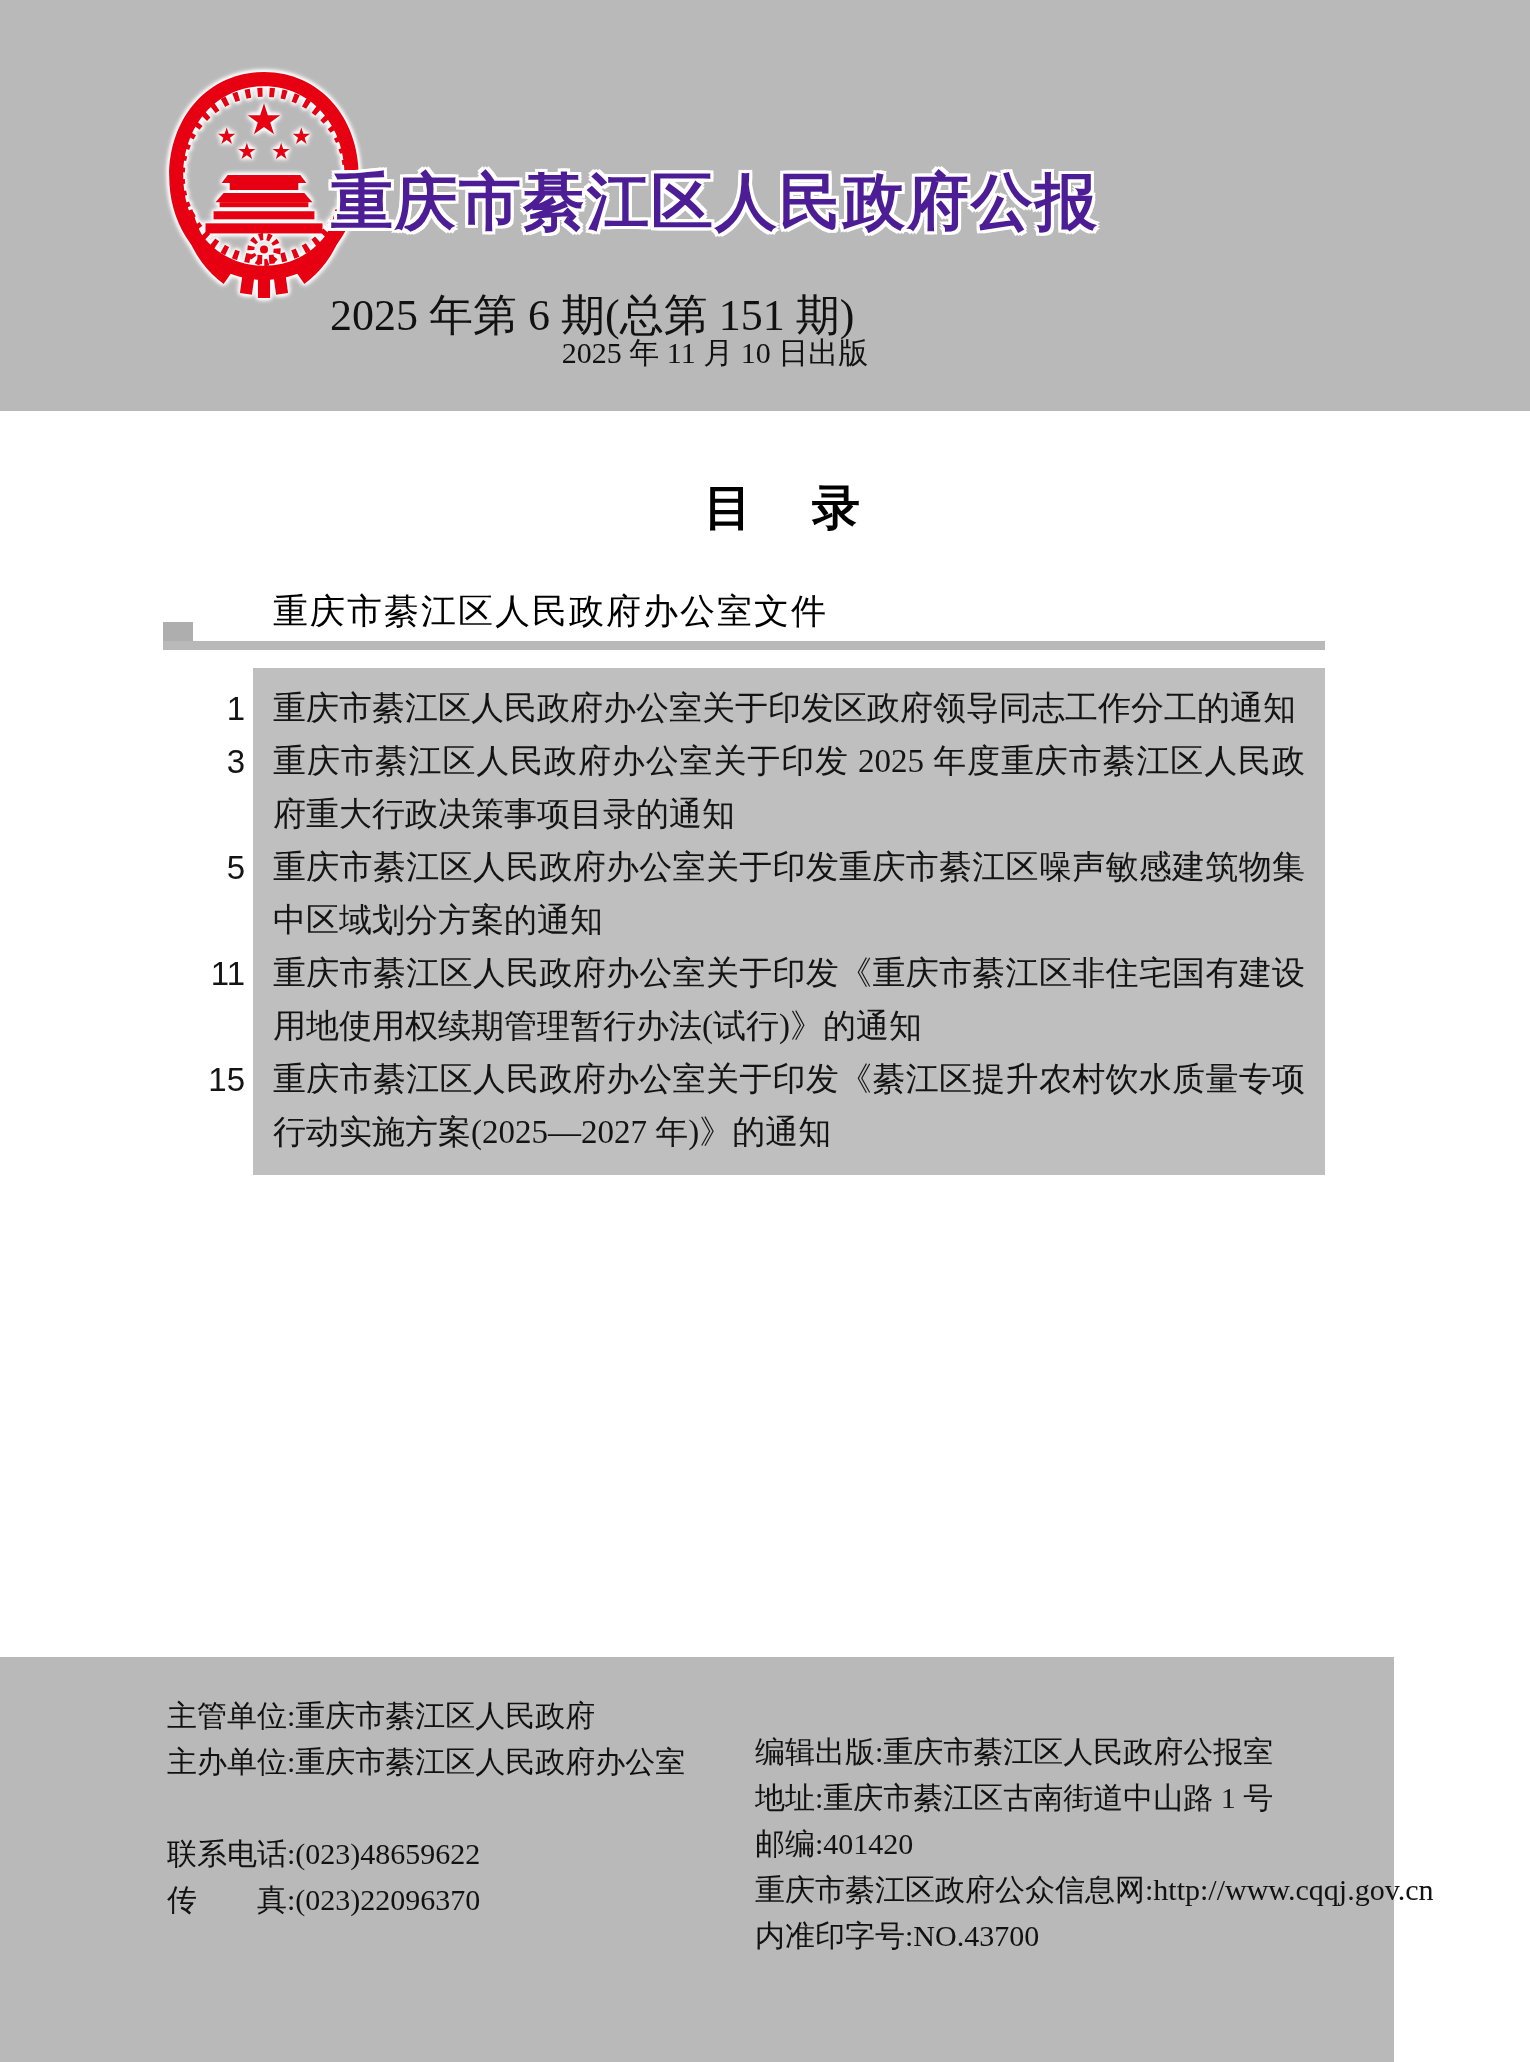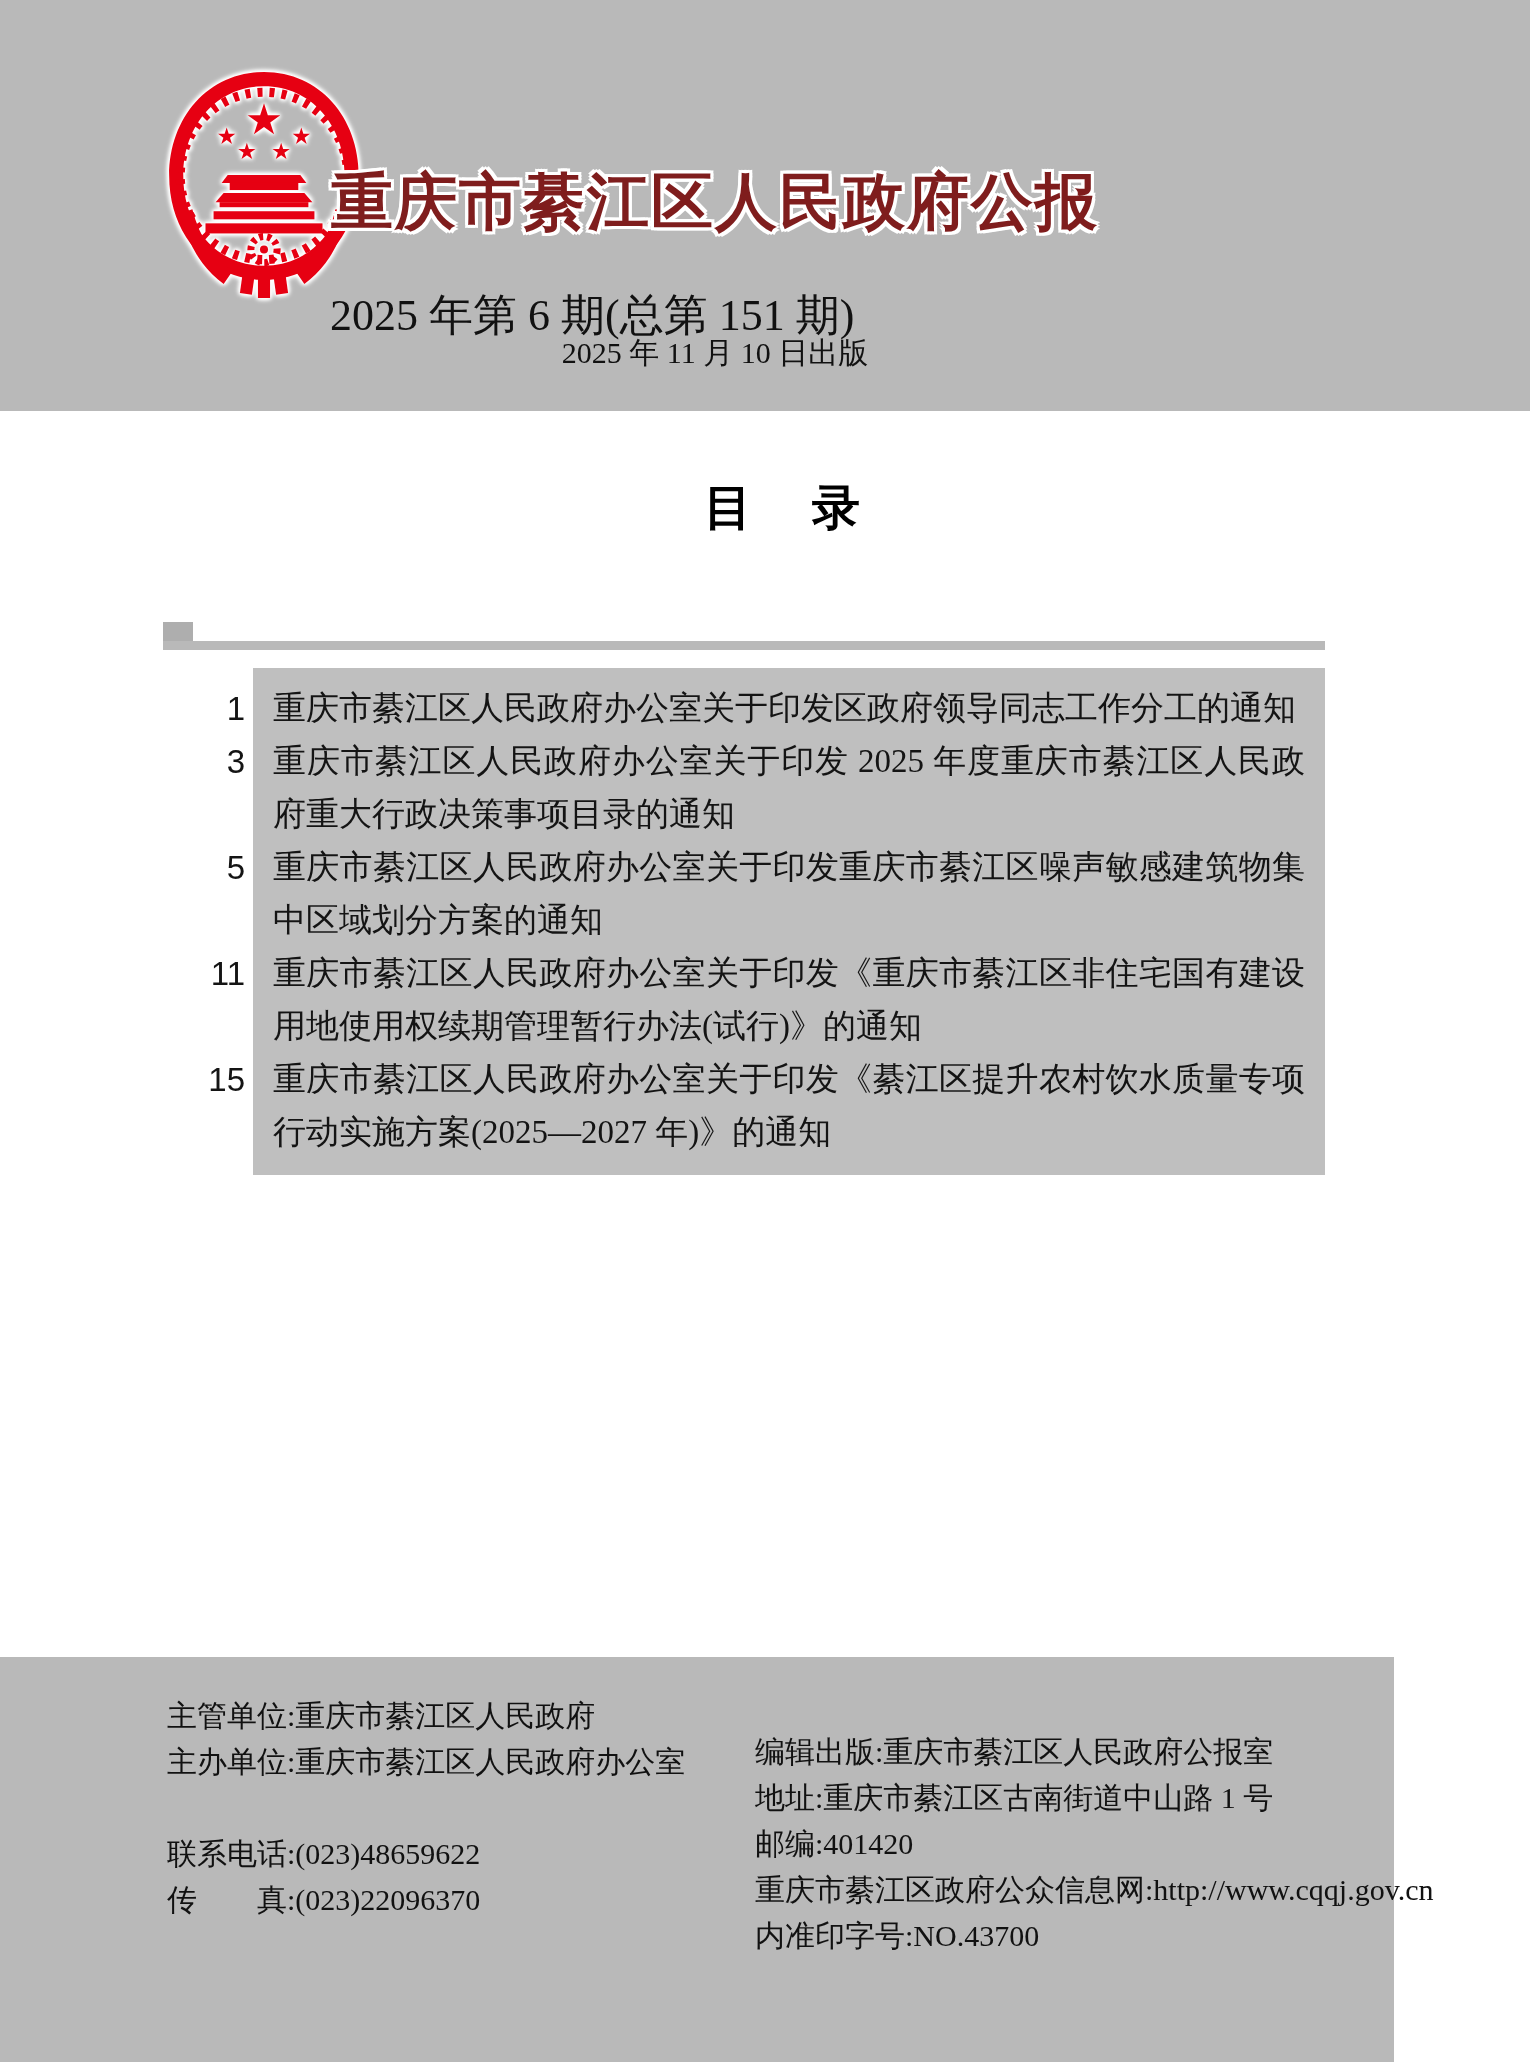--- a/index.html
+++ b/index.html
@@ -8,21 +8,21 @@
     background:#ffffff; overflow:hidden;
     font-family:"Liberation Serif","DejaVu Serif",serif;
     color:#1b1b1b;
   }
   
   .banner{position:absolute; left:0; top:0; width:1530px; height:411px; background:#b9b9b9;}
   .emblem{position:absolute; left:163px; top:70px; width:202px; height:228px;}
   .emblem svg{filter:drop-shadow(0 0 2px #fff) drop-shadow(0 0 2px #fff) drop-shadow(0 0 1px #fff);}
   .masthead-title{
     position:absolute; left:330px; top:160px; width:770px; text-align:center;
-    font-size:62px; font-weight:bold; letter-spacing:2px; color:#7f1d1d;
+    font-size:62px; font-weight:bold; letter-spacing:2px; color:#4c1d95;
     text-shadow:-3px -3px 0 #fff,3px -3px 0 #fff,-3px 3px 0 #fff,3px 3px 0 #fff,
                  0 -3px 0 #fff,0 3px 0 #fff,-3px 0 0 #fff,3px 0 0 #fff;
     white-space:nowrap;
   }
   .issue-line{position:absolute; left:330px; top:286px; width:770px; text-align:left;
     font-size:44px; color:#111;}
   .date-line{position:absolute; left:330px; top:333px; width:770px; text-align:center;
     font-size:30px; color:#111;}
   
   .toc-heading{position:absolute; left:0; top:476px; width:1570px; text-align:center;
@@ -87,20 +87,21 @@
       </svg>
     </div>
     <div class="masthead-title">重庆市綦江区人民政府公报</div>
     <div class="issue-line">2025 年第 6 期(总第 151 期)</div>
     <div class="date-line">2025 年 11 月 10 日出版</div>
   </div>
 
   <div class="toc-heading">目　录</div>
 
   <div class="section-square"></div>
+  <div class="section-title">重庆市綦江区人民政府办公室文件</div>
   <div class="section-bar"></div>
 
   <div class="toc-box" id="toc-entries">
       <div class="toc-row"><span class="toc-num">1</span><span>重庆市綦江区人民政府办公室关于印发区政府领导同志工作分工的通知</span></div>
       <div class="toc-row"><span class="toc-num">3</span><span>重庆市綦江区人民政府办公室关于印发 2025 年度重庆市綦江区人民政府重大行政决策事项目录的通知</span></div>
       <div class="toc-row"><span class="toc-num">5</span><span>重庆市綦江区人民政府办公室关于印发重庆市綦江区噪声敏感建筑物集中区域划分方案的通知</span></div>
       <div class="toc-row"><span class="toc-num">11</span><span>重庆市綦江区人民政府办公室关于印发《重庆市綦江区非住宅国有建设用地使用权续期管理暂行办法(试行)》的通知</span></div>
       <div class="toc-row"><span class="toc-num">15</span><span>重庆市綦江区人民政府办公室关于印发《綦江区提升农村饮水质量专项行动实施方案(2025—2027 年)》的通知</span></div>
     </div>
 

